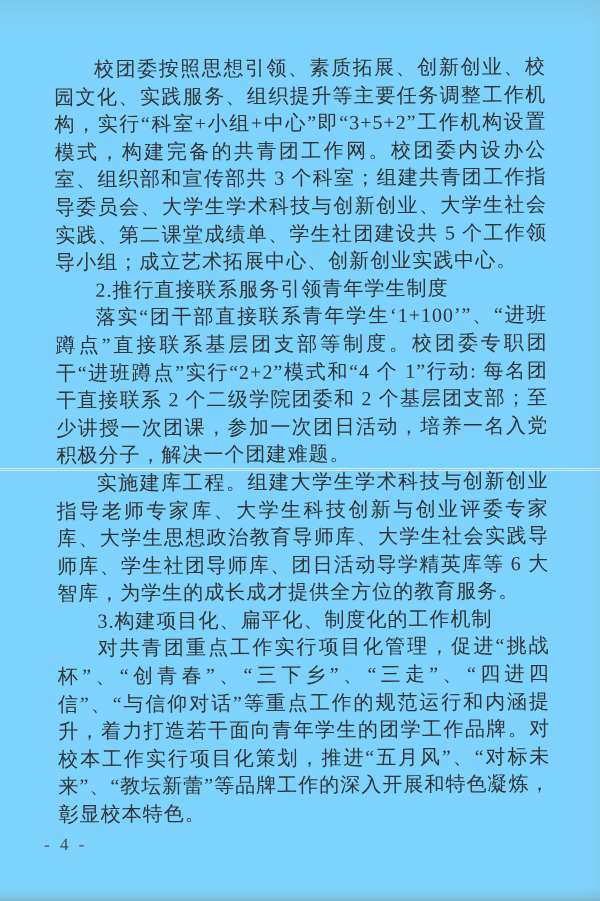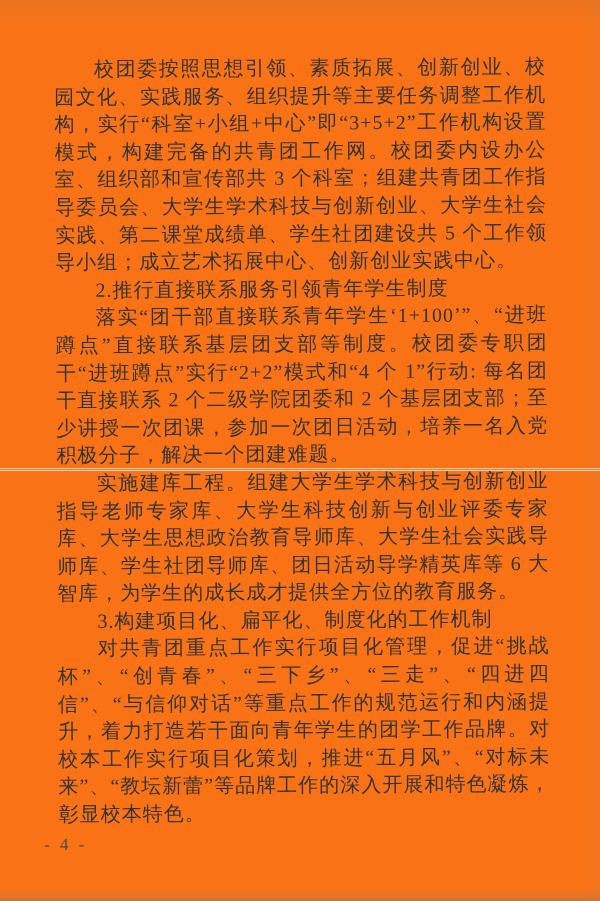--- a/index.html
+++ b/index.html
@@ -4,21 +4,21 @@
 <style>
   html, body {
     margin: 0;
     padding: 0;
     background: #ffffff;
   }
   .scan-page {
     position: relative;
     width: 600px;
     height: 901px;
-    background: #f97316;
+    background: #7dd3fc;
     overflow: hidden;
     font-family: "Liberation Serif", "DejaVu Serif", serif;
   }
   
   .top-shade {
     position: absolute;
     left: 0; top: 0;
     width: 100%; height: 26px;
     background: linear-gradient(to bottom, rgba(120,120,118,0.10), rgba(120,120,118,0.0));
     pointer-events: none;

